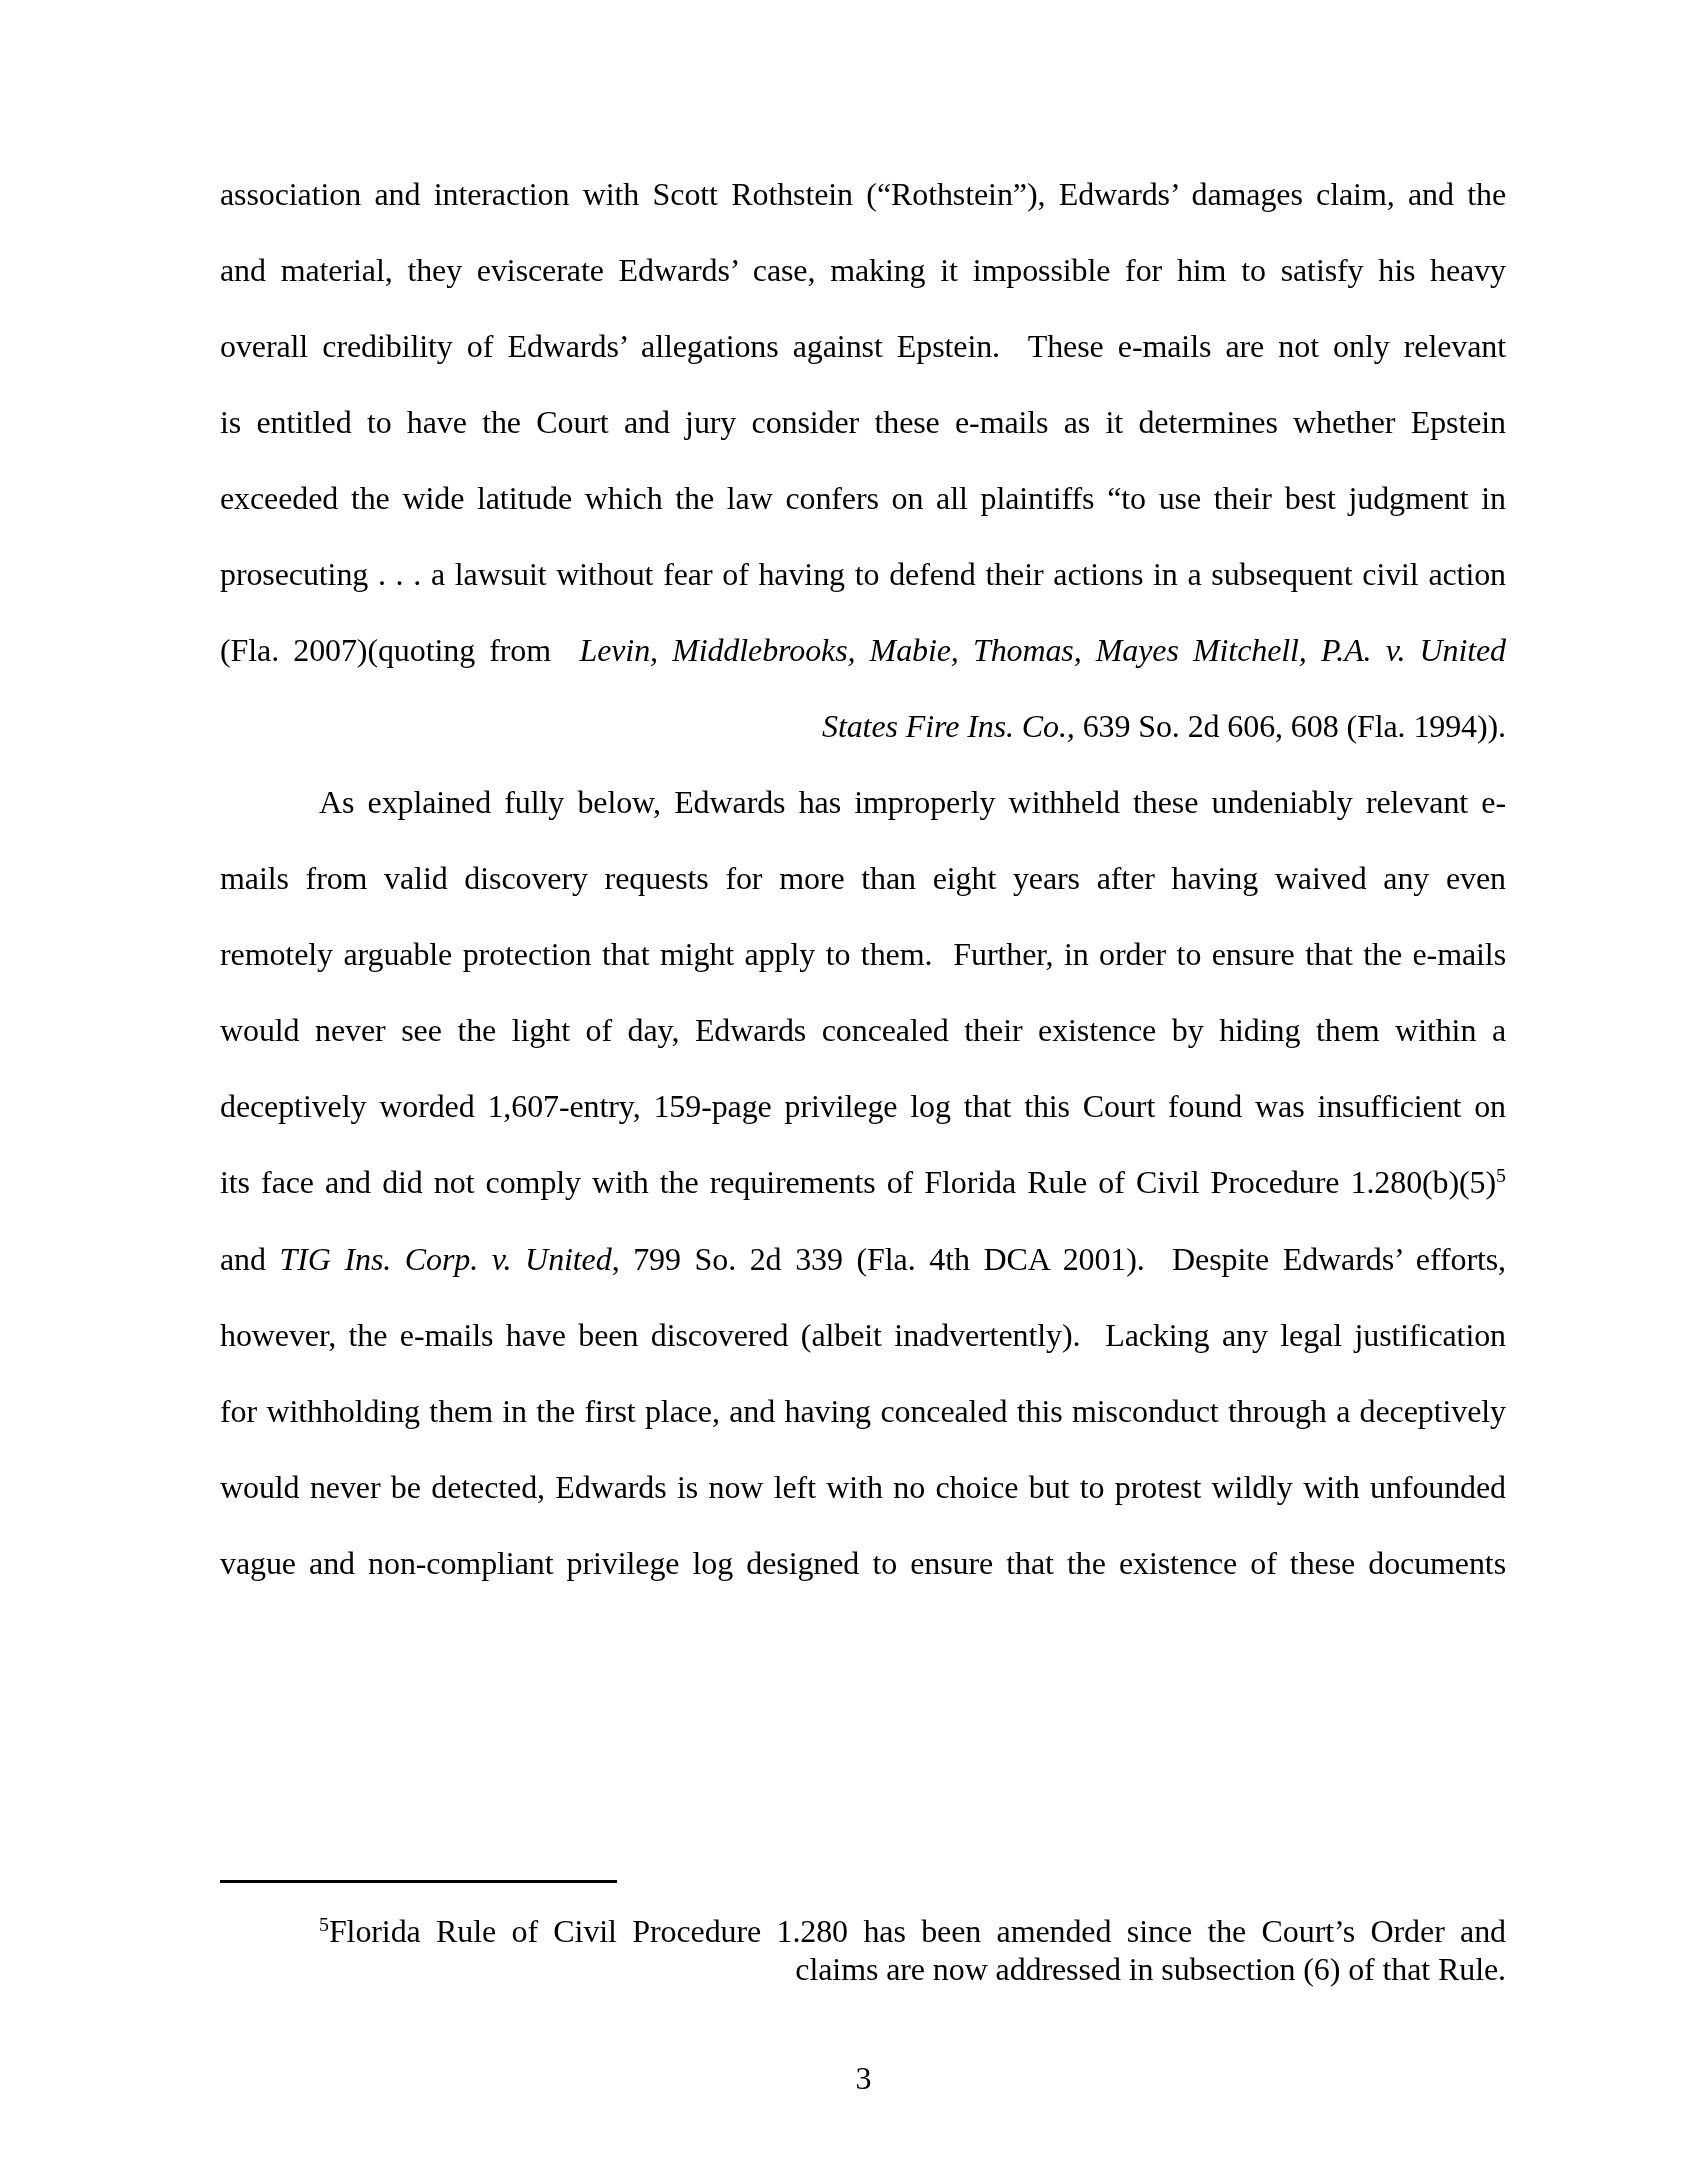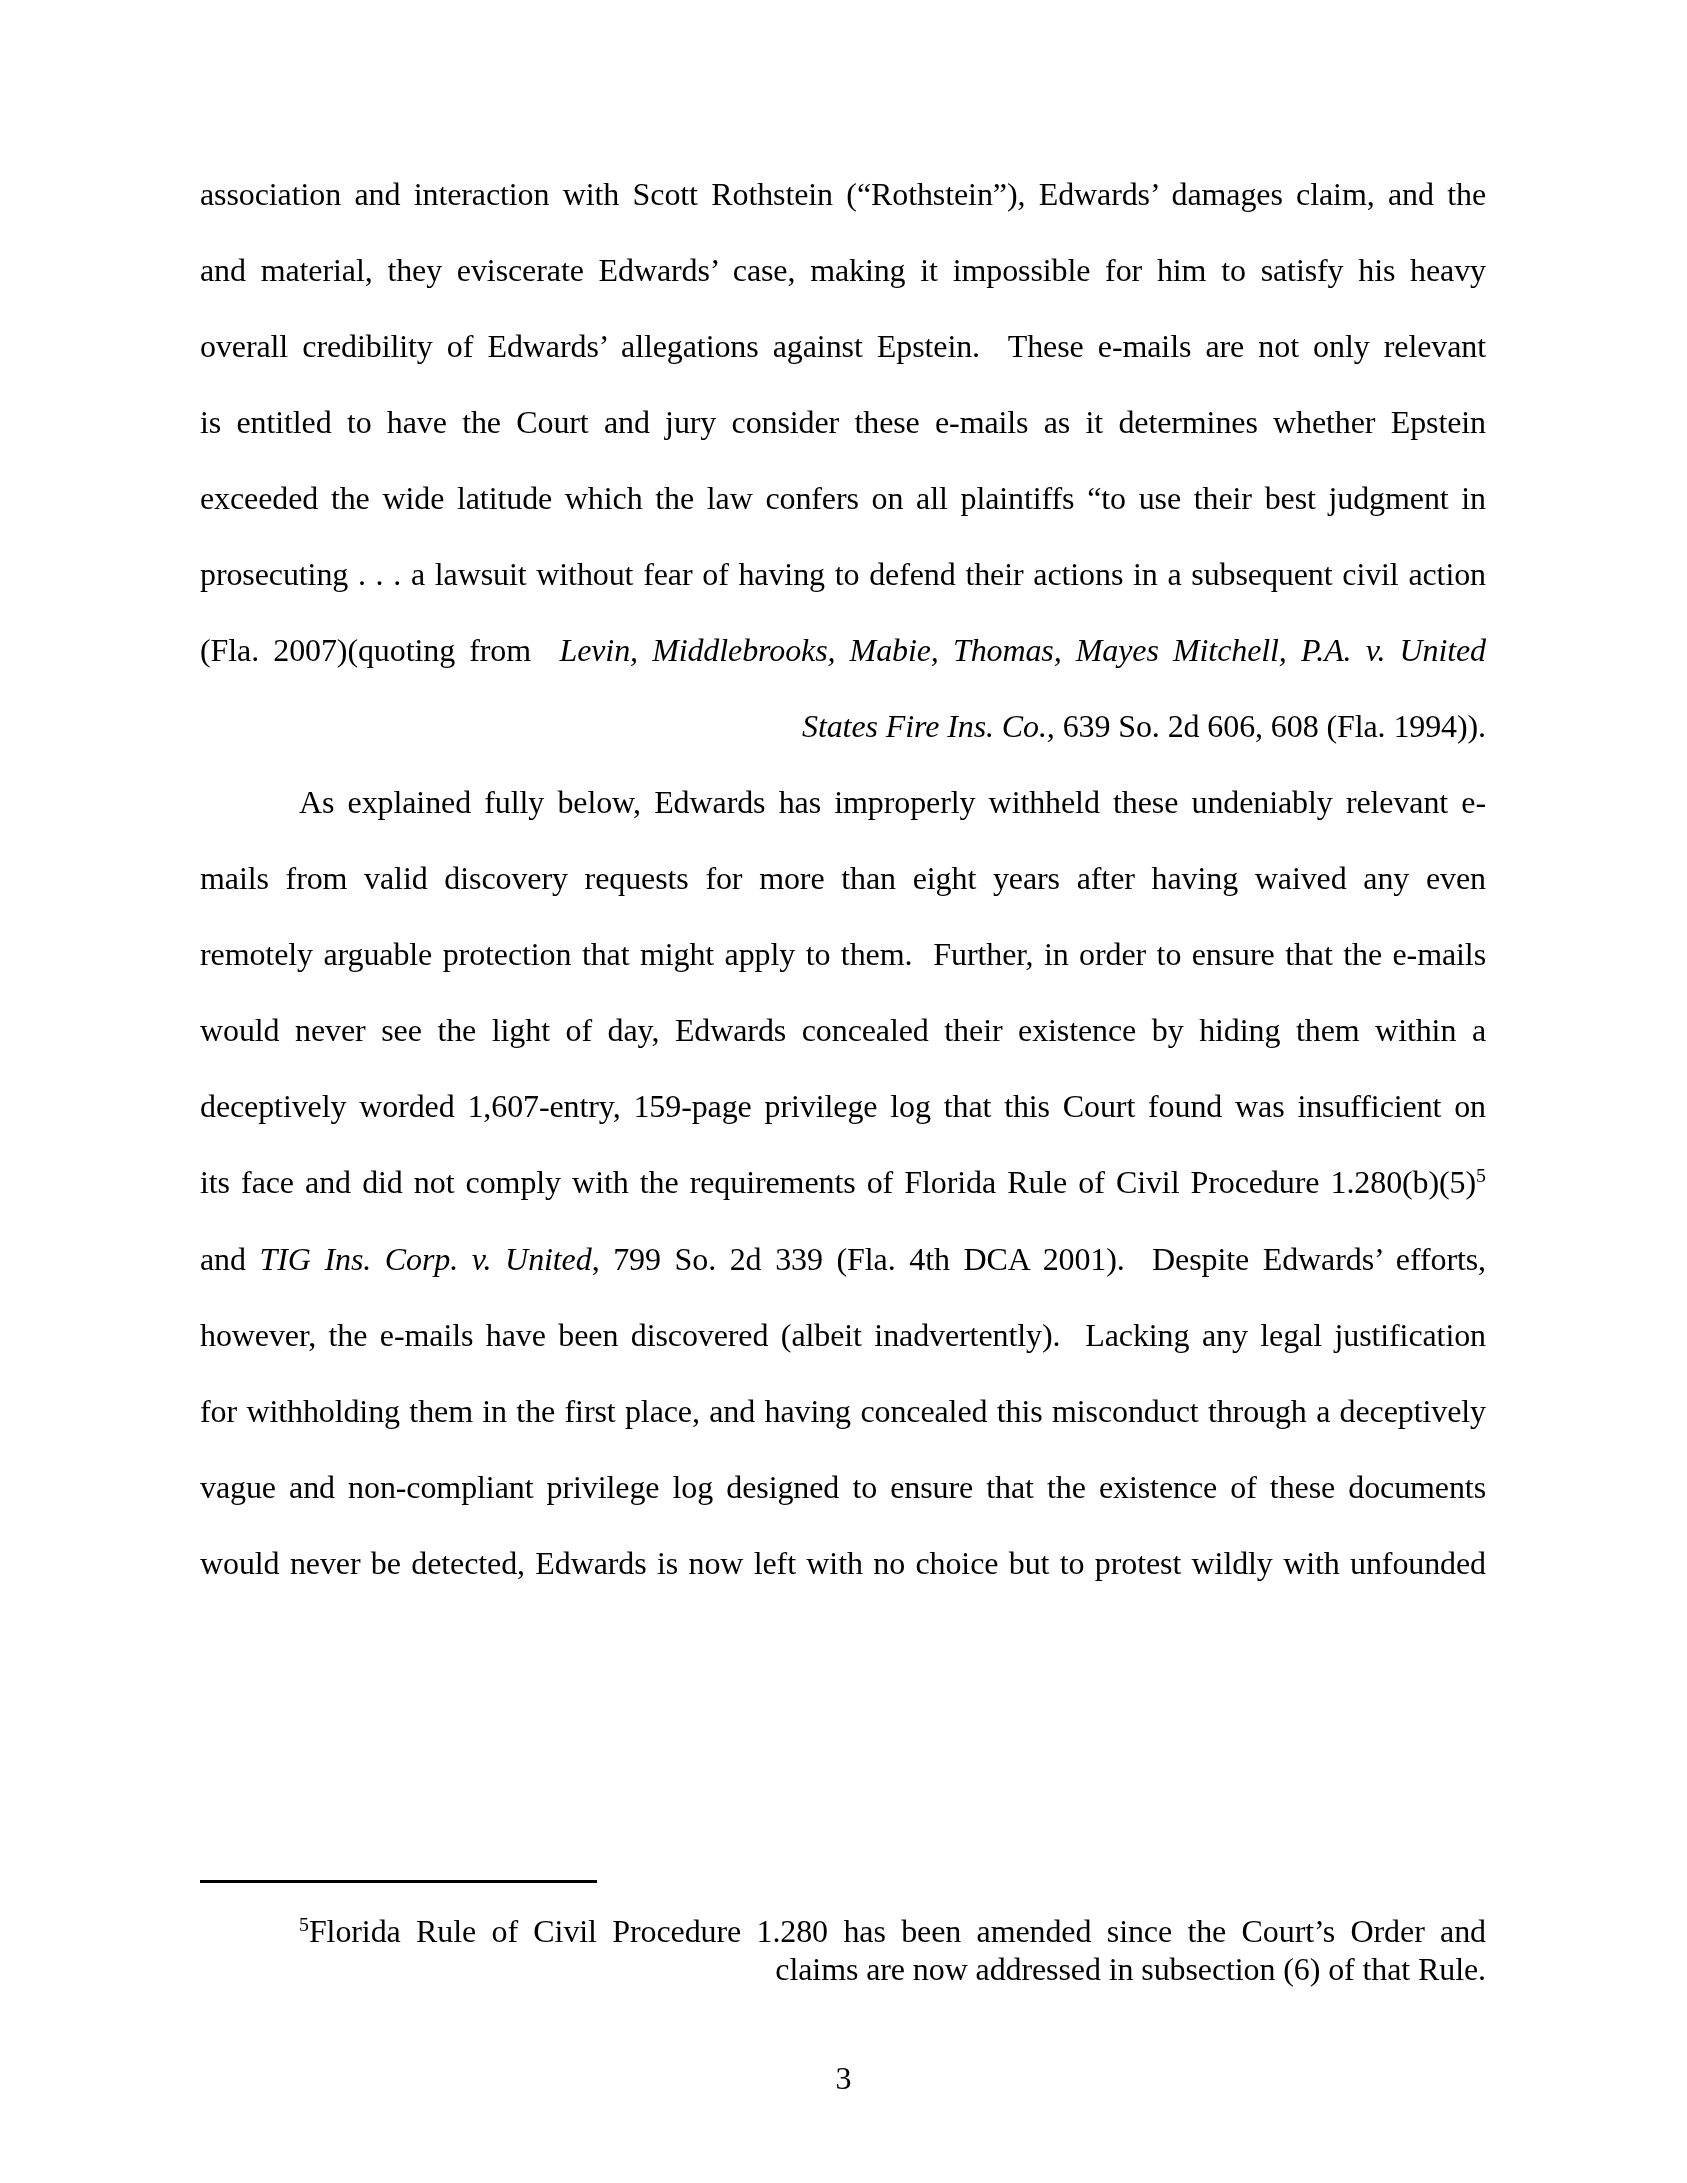--- a/index.html
+++ b/index.html
@@ -4,20 +4,21 @@
 <style>
   html, body { margin: 0; padding: 0; background: #ffffff; }
   .page {
     position: relative;
     width: 1548px;
     height: 2183px;
     background: #ffffff;
     color: #000000;
     font-family: "Liberation Serif", "DejaVu Serif", serif;
     overflow: hidden;
+    margin-left: 20px;
   }
   .body-text {
     position: absolute;
     left: 200px;
     top: 156px;
     width: 1286px;
     font-size: 32px;
     line-height: 76px;
     letter-spacing: -0.1px;
   }
@@ -83,22 +84,22 @@
       <div class="line"><span class="it">States Fire Ins. Co., </span><span>639 So. 2d 606, 608 (Fla. 1994)).</span></div>
       <div class="line justify indent"><span>As explained fully below, Edwards has improperly withheld these undeniably relevant e-</span></div>
       <div class="line justify"><span>mails from valid discovery requests for more than eight years after having waived any even</span></div>
       <div class="line justify"><span>remotely arguable protection that might apply to them.  Further, in order to ensure that the e-mails</span></div>
       <div class="line justify"><span>would never see the light of day, Edwards concealed their existence by hiding them within a</span></div>
       <div class="line justify"><span>deceptively worded 1,607-entry, 159-page privilege log that this Court found was insufficient on</span></div>
       <div class="line justify"><span>its face and did not comply with the requirements of Florida Rule of Civil Procedure 1.280(b)(5)</span><span class="sup">5</span></div>
       <div class="line justify"><span>and </span><span class="it">TIG Ins. Corp. v. United</span><span>, 799 So. 2d 339 (Fla. 4th DCA 2001).  Despite Edwards’ efforts,</span></div>
       <div class="line justify"><span>however, the e-mails have been discovered (albeit inadvertently).  Lacking any legal justification</span></div>
       <div class="line justify"><span>for withholding them in the first place, and having concealed this misconduct through a deceptively</span></div>
+      <div class="line justify"><span>would never be detected, Edwards is now left with no choice but to protest wildly with unfounded</span></div>
       <div class="line justify"><span>vague and non-compliant privilege log designed to ensure that the existence of these documents</span></div>
-      <div class="line justify"><span>would never be detected, Edwards is now left with no choice but to protest wildly with unfounded</span></div>
     </div>
   <div class="footnote-separator"></div>
   <div class="footnote" id="footnote">
       <div class="line justify indent"><span class="sup">5</span><span>Florida Rule of Civil Procedure 1.280 has been amended since the Court’s Order and privilege</span></div>
       <div class="line"><span>claims are now addressed in subsection (6) of that Rule.</span></div>
     </div>
   <div class="page-number">3</div>
 </div>
 
 

